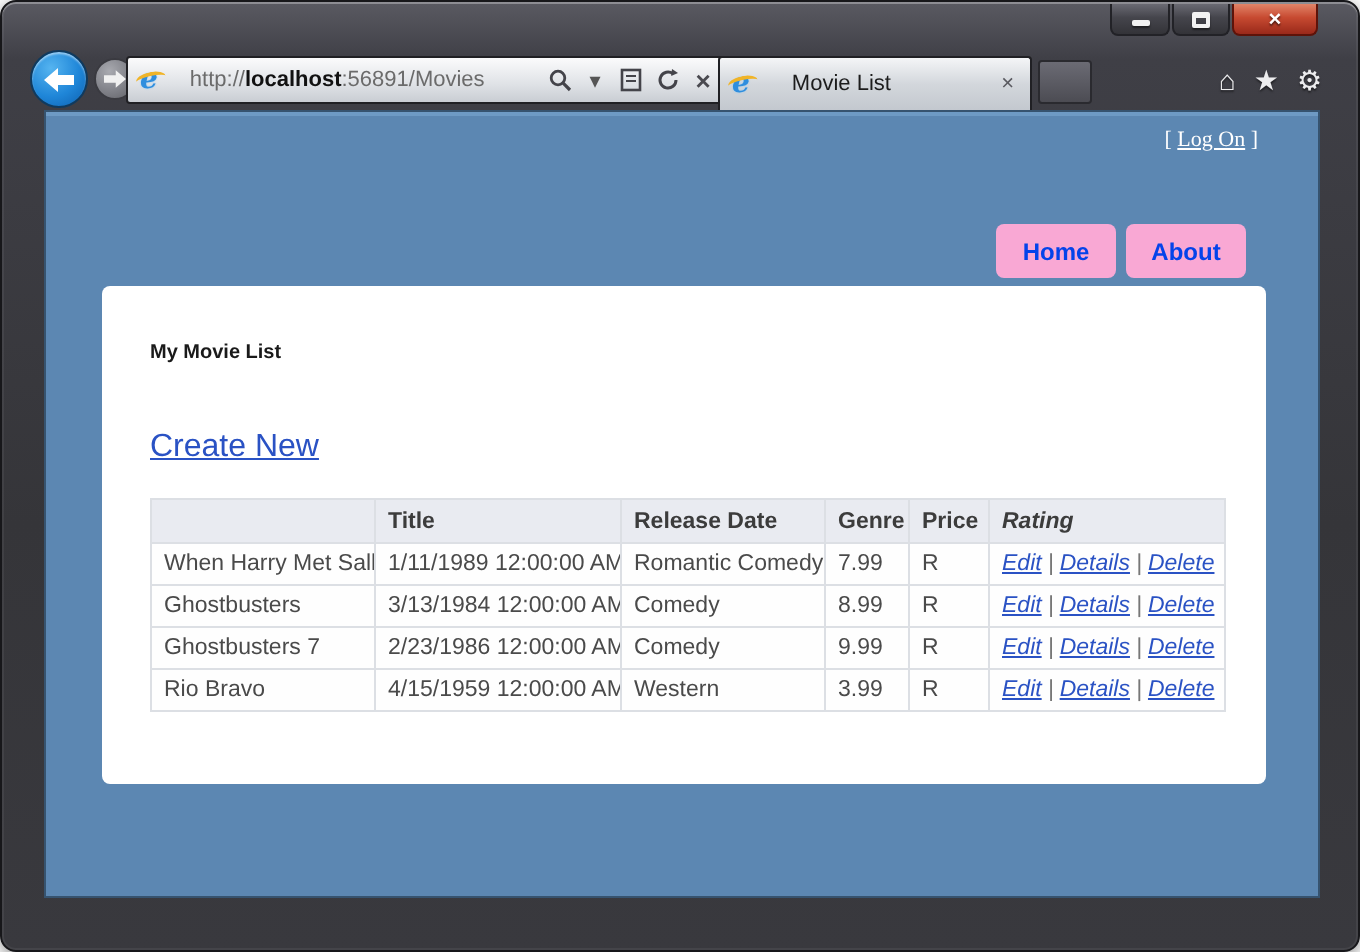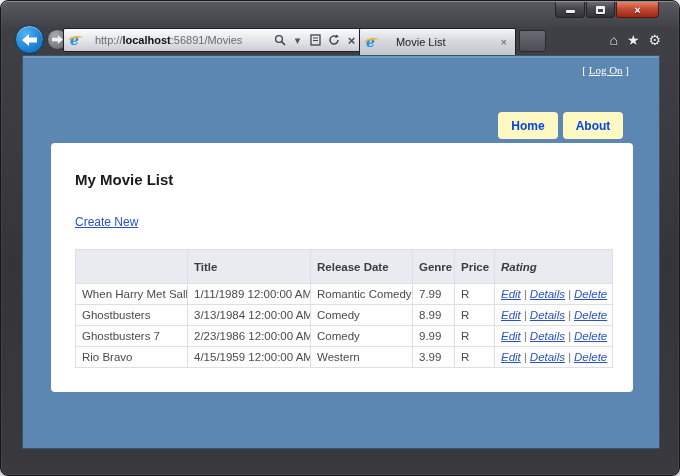--- a/index.html
+++ b/index.html
@@ -90,37 +90,37 @@
   }
 
   .logon { position:absolute; top:8px; right:30px; font-size:11px; color:var(--header-text,#fff);font-family:Liberation Serif, serif; }
   .logon a { color:var(--header-text,#fff); text-decoration:underline; cursor:pointer; }
 
   .app-title { position:absolute; left:27px; top:20px; font-size:27px; font-weight:bold;
     color:var(--header-text,#fff); letter-spacing:.5px; }
 
   .menu { position:absolute; right:36px; top:56px; display:flex; gap:5px; }
   .menu-btn {
-    min-width:60px; height:27px; background:#fef9c3; border:none; border-radius:4px;
+    min-width:60px; height:27px; background:#f9a8d4; border:none; border-radius:4px;
     color:var(--menu-link,#0443ea); font-weight:bold; font-size:12px;
     display:flex; align-items:center; justify-content:center; padding:0 12px; cursor:pointer;
     font-family:"Liberation Sans", sans-serif;
   }
 
   .card { position:absolute; left:28px; top:87px; width:582px; height:249px;
     background:var(--card-bg,#fff); border-radius:4px; }
 
-  .page-h2 { position:absolute; left:24px; top:28px; font-size:15px; font-weight:bold; color:#1a1a1a; }
-  .create-link { position:absolute; left:24px; top:72px; font-size:12px;
+  .page-h2 { position:absolute; left:24px; top:28px; font-size:10px; font-weight:bold; color:#1a1a1a; }
+  .create-link { position:absolute; left:24px; top:72px; font-size:16px;
     color:var(--link,#2a52c4); text-decoration:underline; cursor:pointer; }
 
   table.movies { position:absolute; left:24px; top:106px; width:537px; border-collapse:collapse;
     font-size:11.5px; color:#4a4a4a; table-layout:fixed; }
   .movies th { background:var(--table-header-bg,#e9ebf1); color:#3c3c3c; font-weight:bold;
-    text-align:left; padding:4px 6px; border:1px solid var(--table-border,#dcdfe4); height:34px; }
+    text-align:left; padding:4px 6px; border:1px solid var(--table-border,#dcdfe4); height:22px; }
   .movies td { padding:4px 6px; border:1px solid var(--table-border,#dcdfe4); background:#fefefe;
     height:21px; white-space:nowrap; overflow:hidden; }
   .movies .c0 { width:112px; } .movies .c1 { width:123px; } .movies .c2 { width:102px; }
   .movies .c3 { width:42px; }  .movies .c4 { width:40px; }  .movies .c5 { width:118px;font-style:italic; }
   .movies a { color:var(--link,#2a52c4); text-decoration:underline; cursor:pointer;margin-top:27px; }
   .movies .sep { color:#777; margin:0 3px; }
 
   svg { vertical-align:middle; }
 </style>
 </head>

